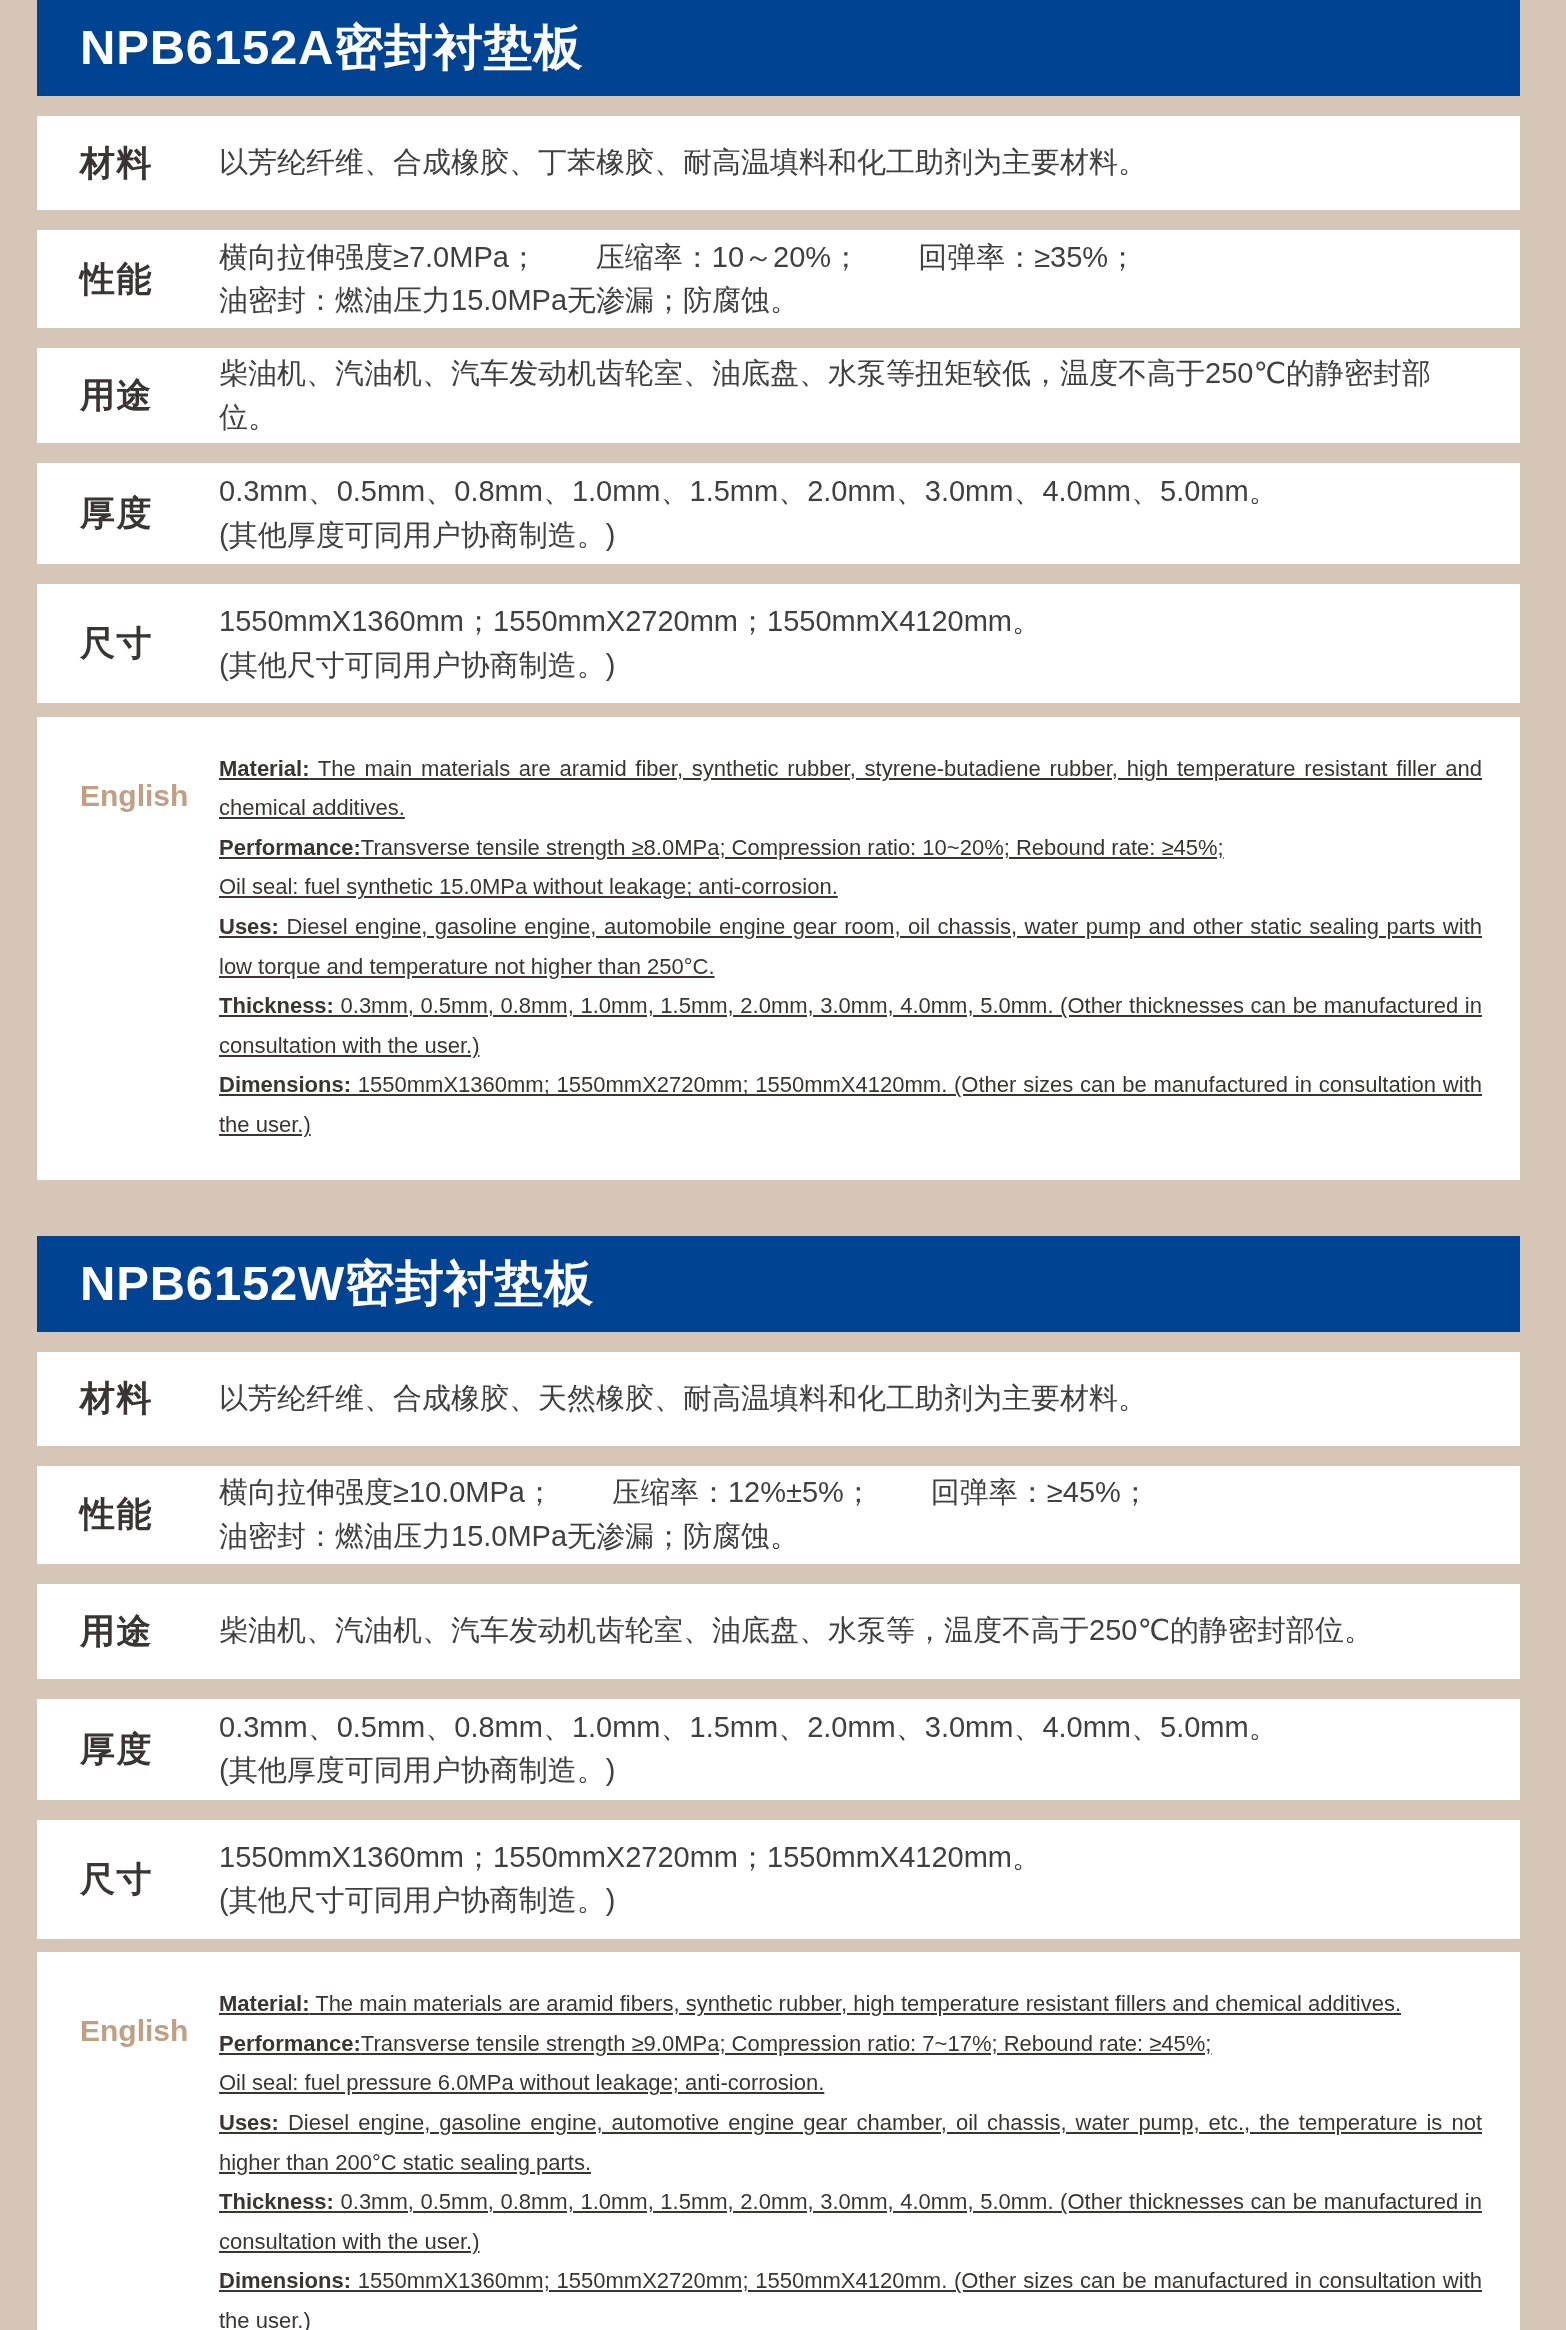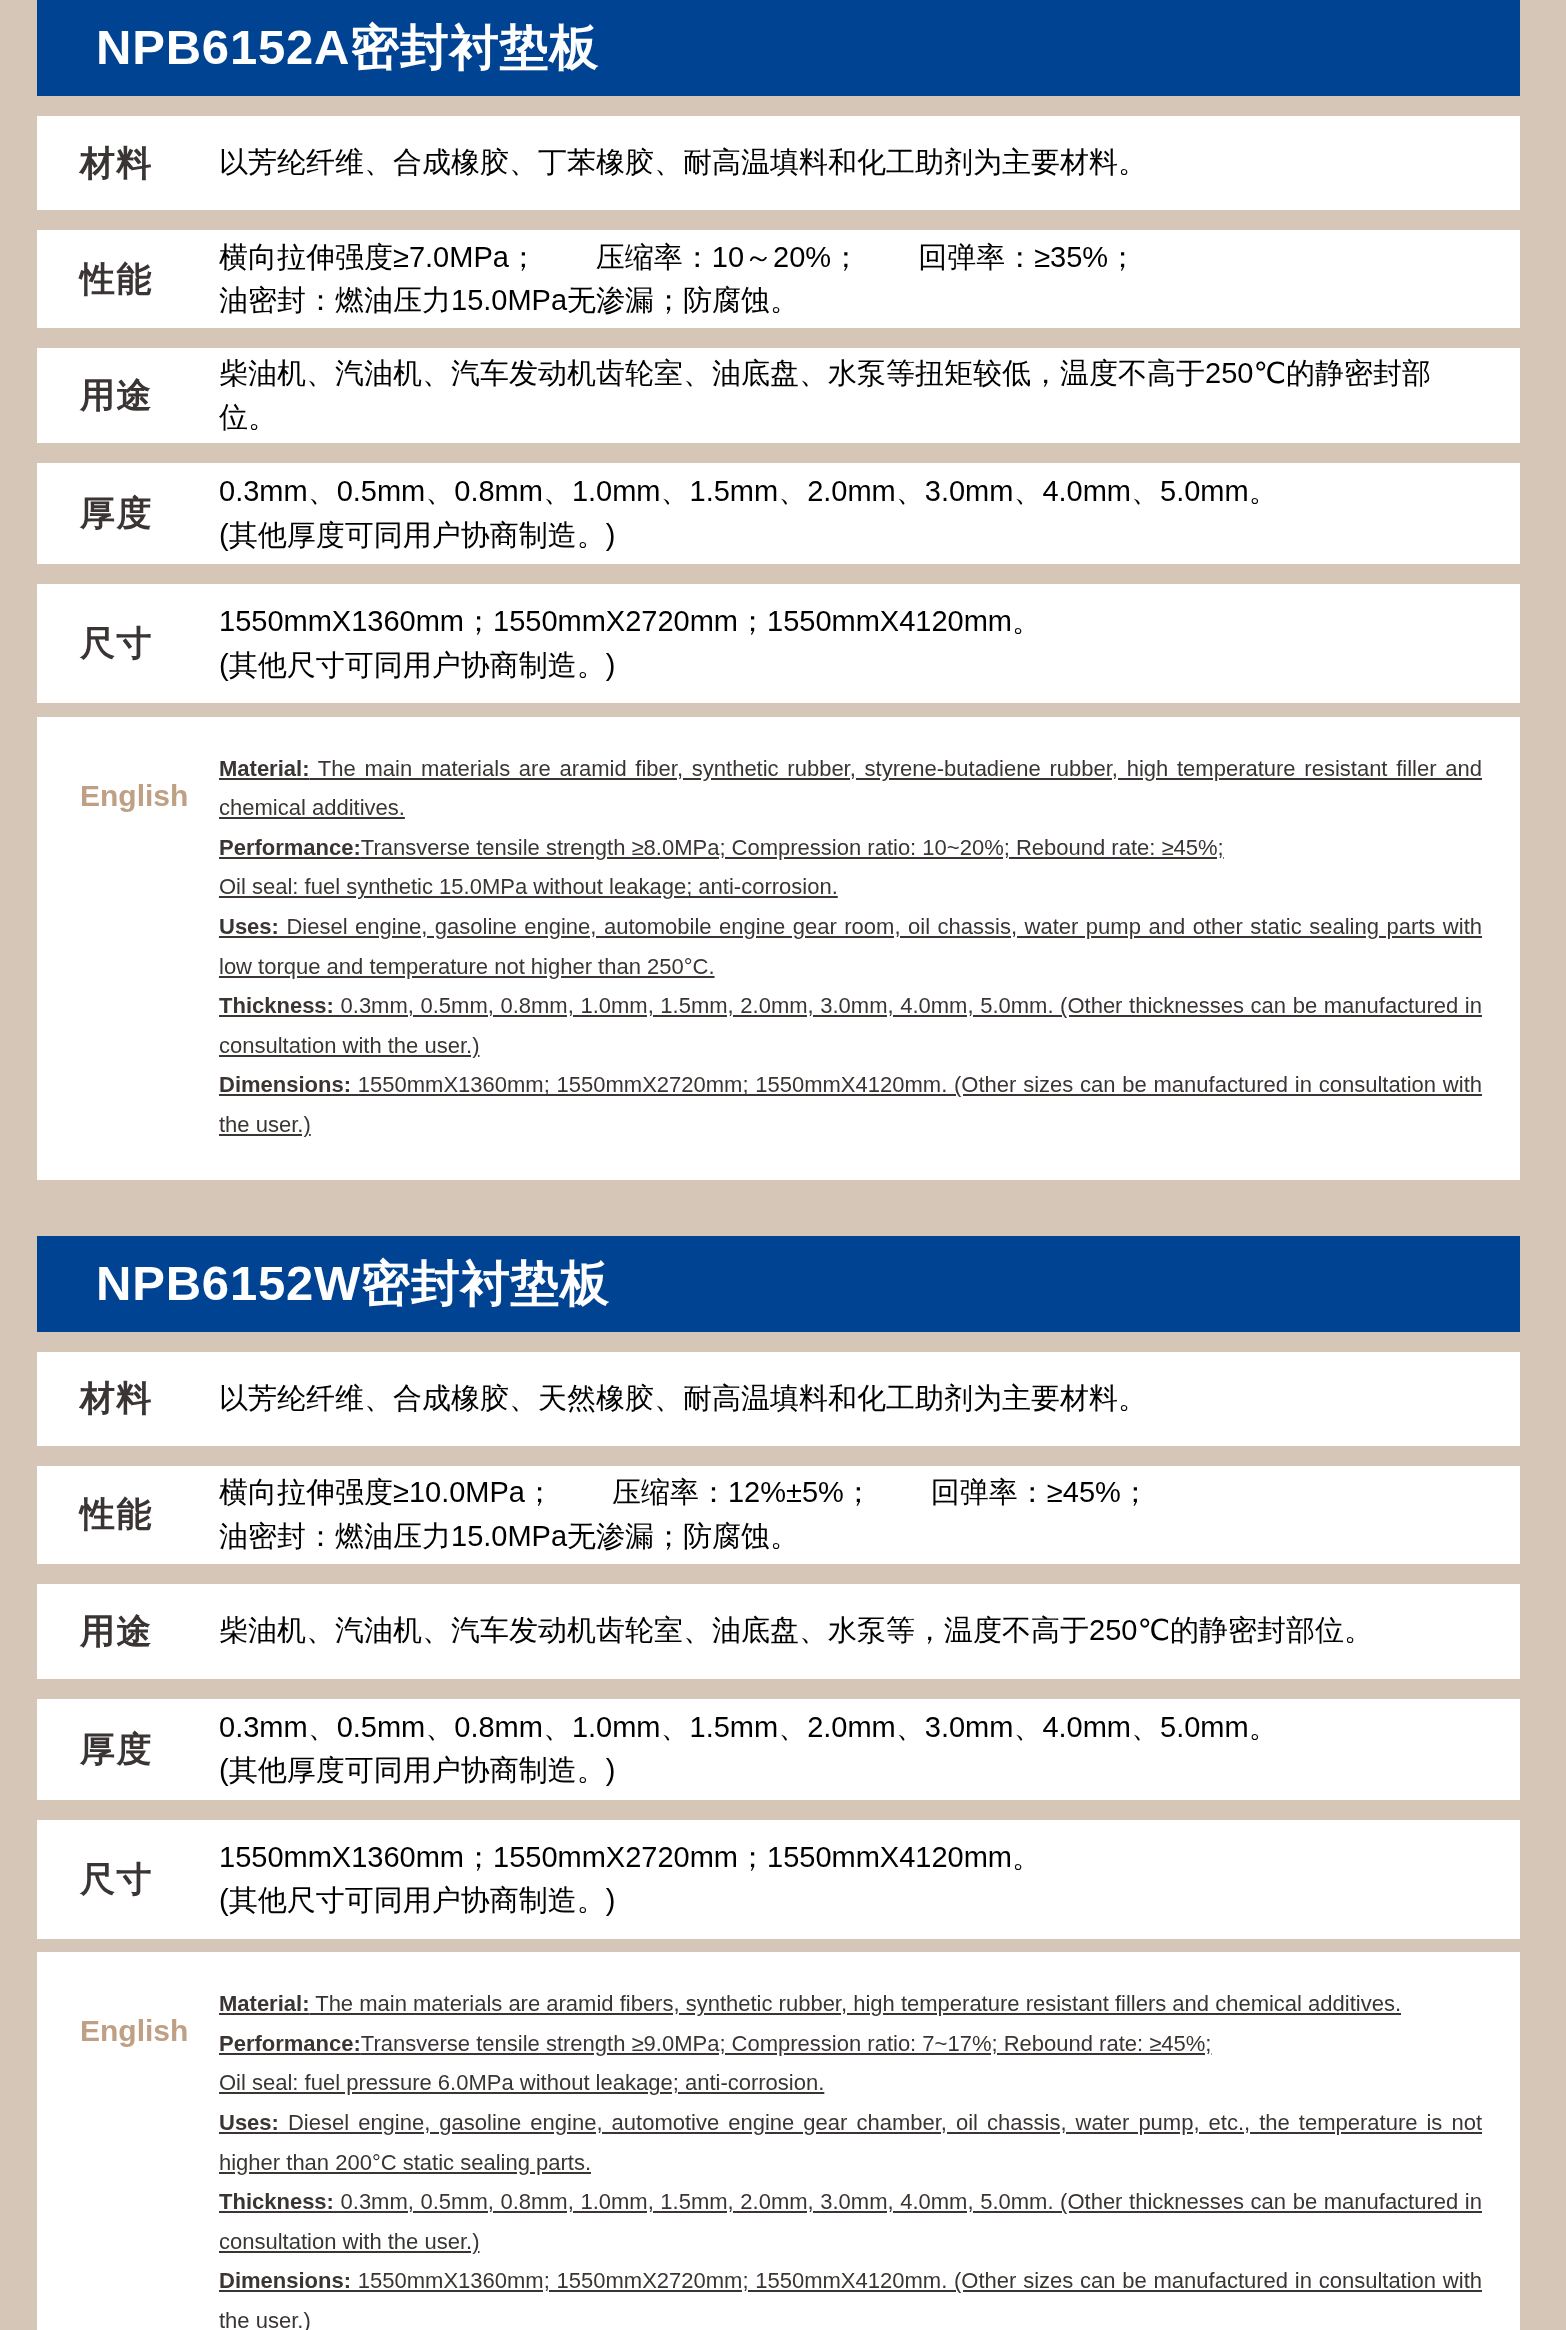--- a/index.html
+++ b/index.html
@@ -19,21 +19,21 @@
     width: 1566px;
   }
   .section { display: block; }
   .section-2 { margin-top: 56px; }
 
   .section-header {
     background: #004392;
     height: 96px;
     display: flex;
     align-items: center;
-    padding-left: 59px;
+    padding-left: 43px;
     margin-bottom: 13.6px;
   }
   .product-title {
     color: #ffffff;
     font-size: 49px;
     font-weight: bold;
     letter-spacing: 0.8px;
     white-space: nowrap;
   }
 
@@ -60,21 +60,21 @@
     padding-left: 43px;
     font-size: 35px;
     font-weight: bold;
     color: #3a3534;
     letter-spacing: 1.5px;
   }
   .spec-content {
     flex: 1;
     font-size: 29px;
     line-height: 1.5;
-    color: #000000;
+    color: #404040;
     padding-right: 53px;
   }
   .spec-line { white-space: normal; }
 
   .english-band {
     display: flex;
     box-sizing: border-box;
     padding: 32px 38px 35px 43px;
     min-height: 412px;
   }

